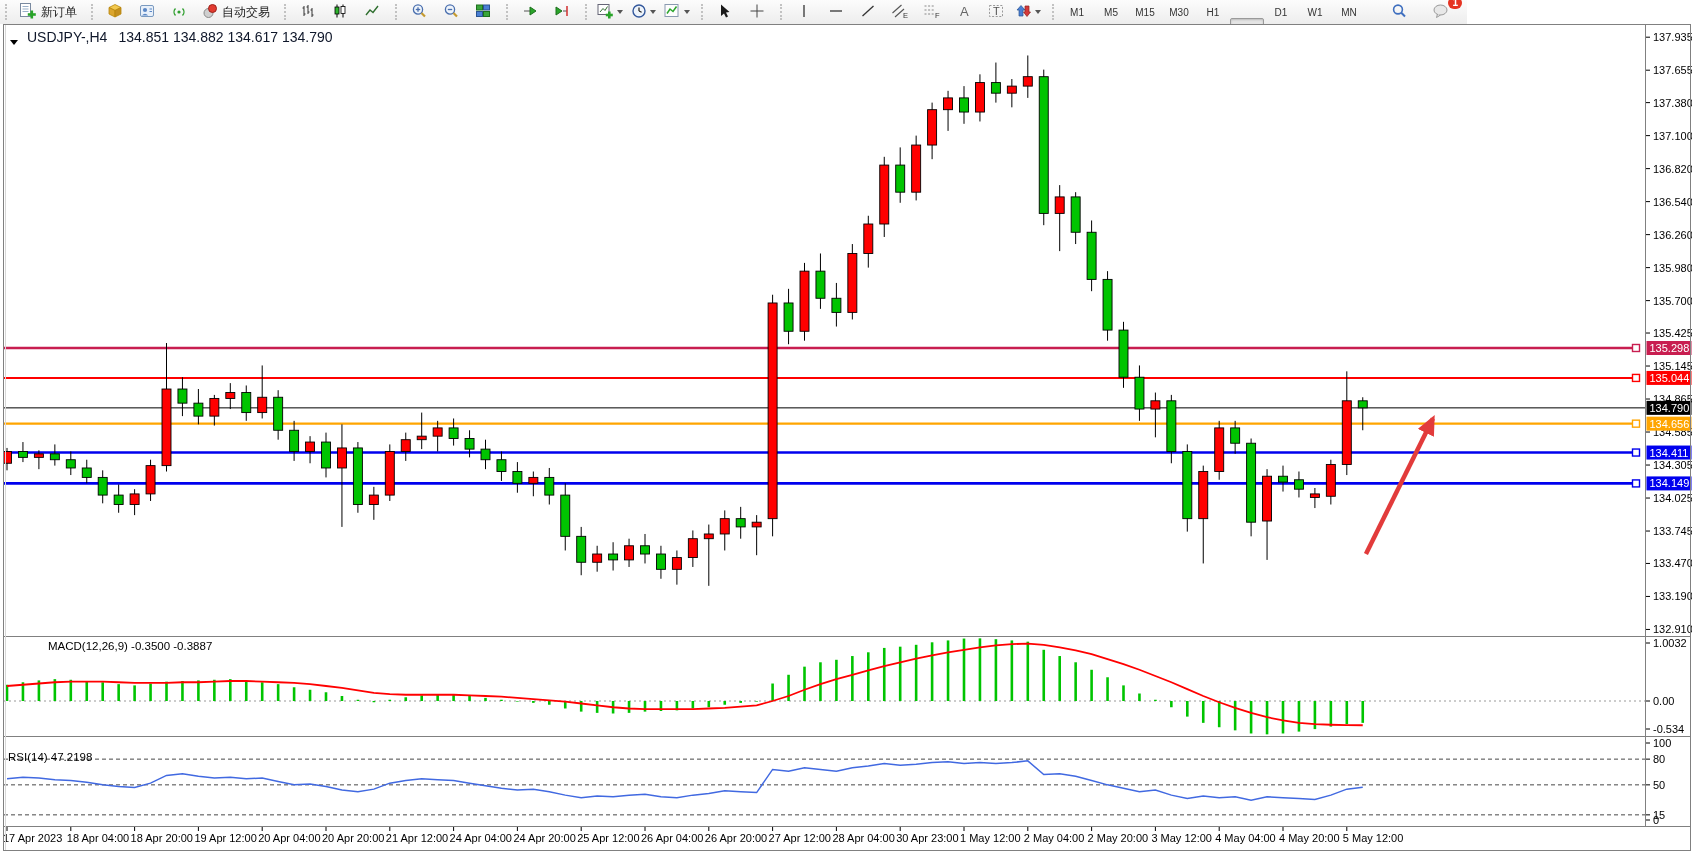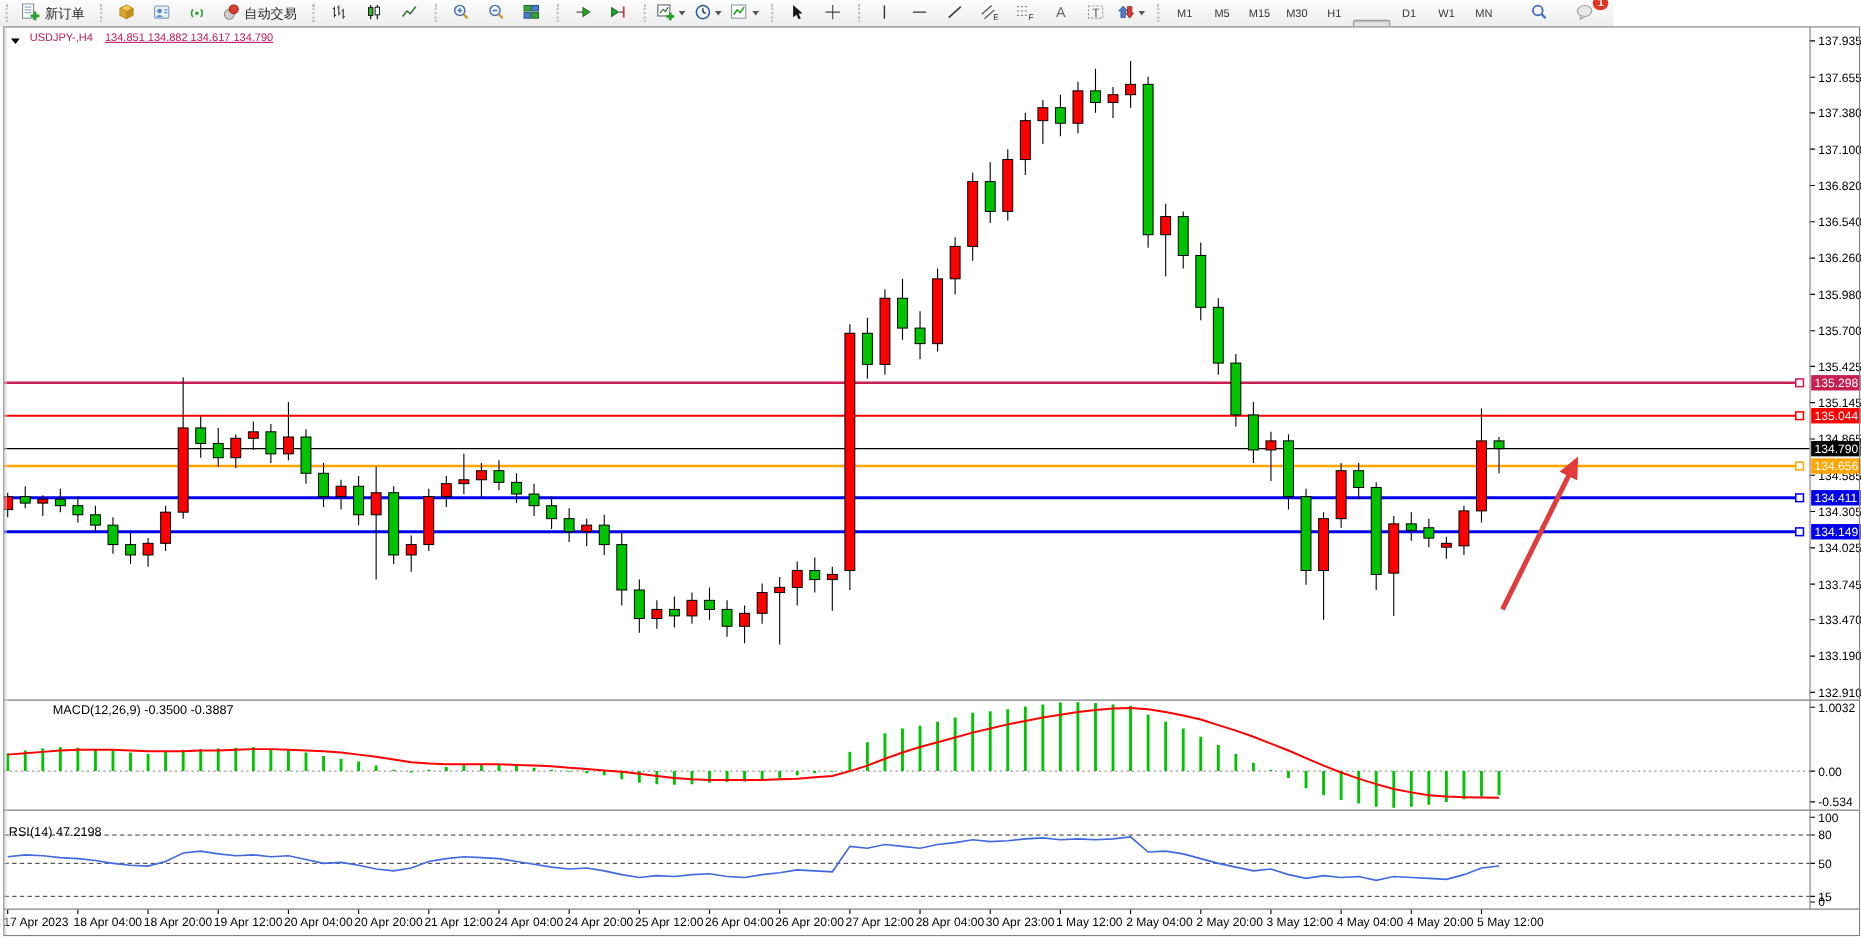--- a/index.html
+++ b/index.html
@@ -17,25 +17,25 @@
   .tbtn.withtext{padding:0 6px;gap:4px;}
   .tbtn.selected{background:#e4e4e4;border:1px solid #9a9a9a;box-shadow:inset 0 1px 2px rgba(0,0,0,.18);margin-top:35px;}
   .tfbtn{font-size:10px;color:#333;min-width:26px;}
   .caret{width:0;height:0;border-left:3.5px solid transparent;border-right:3.5px solid transparent;
     border-top:4px solid #555;margin-left:3px;}
   .toolbar-right{margin-left:auto;display:flex;align-items:center;padding-right:10px;gap:10px;}
   .chat-wrap{position:relative;}
   .chat-badge{position:absolute;top:-4px;right:-6px;background:#e53322;color:#fff;
     border-radius:8px;font-size:10px;line-height:12px;padding:0 4px;font-weight:bold;}
   
-  .chart-title{position:absolute;left:10px;top:29px;font-size:10px;color:#be185d;
+  .chart-title{position:absolute;left:10px;top:29px;font-size:14px;color:#0f172a;
     display:flex;align-items:flex-end;z-index:5;}
   .tri{width:0;height:0;border-left:4px solid transparent;border-right:4px solid transparent;
     border-top:5px solid #000;display:inline-block;margin-right:9px;}
-  .ohlc{margin-left:11px;text-decoration:underline;}
+  .ohlc{margin-left:11px;}
   .ind-label{position:absolute;left:8px;font-size:11.5px;color:#000;z-index:5;}
   #macd-label{top:640px;padding-left:40px;}
   #rsi-label{top:751px;}
   svg text{font-family:"Liberation Sans",sans-serif;}
 </style>
 </head>
 <body>
 
 <div class="app">
 

